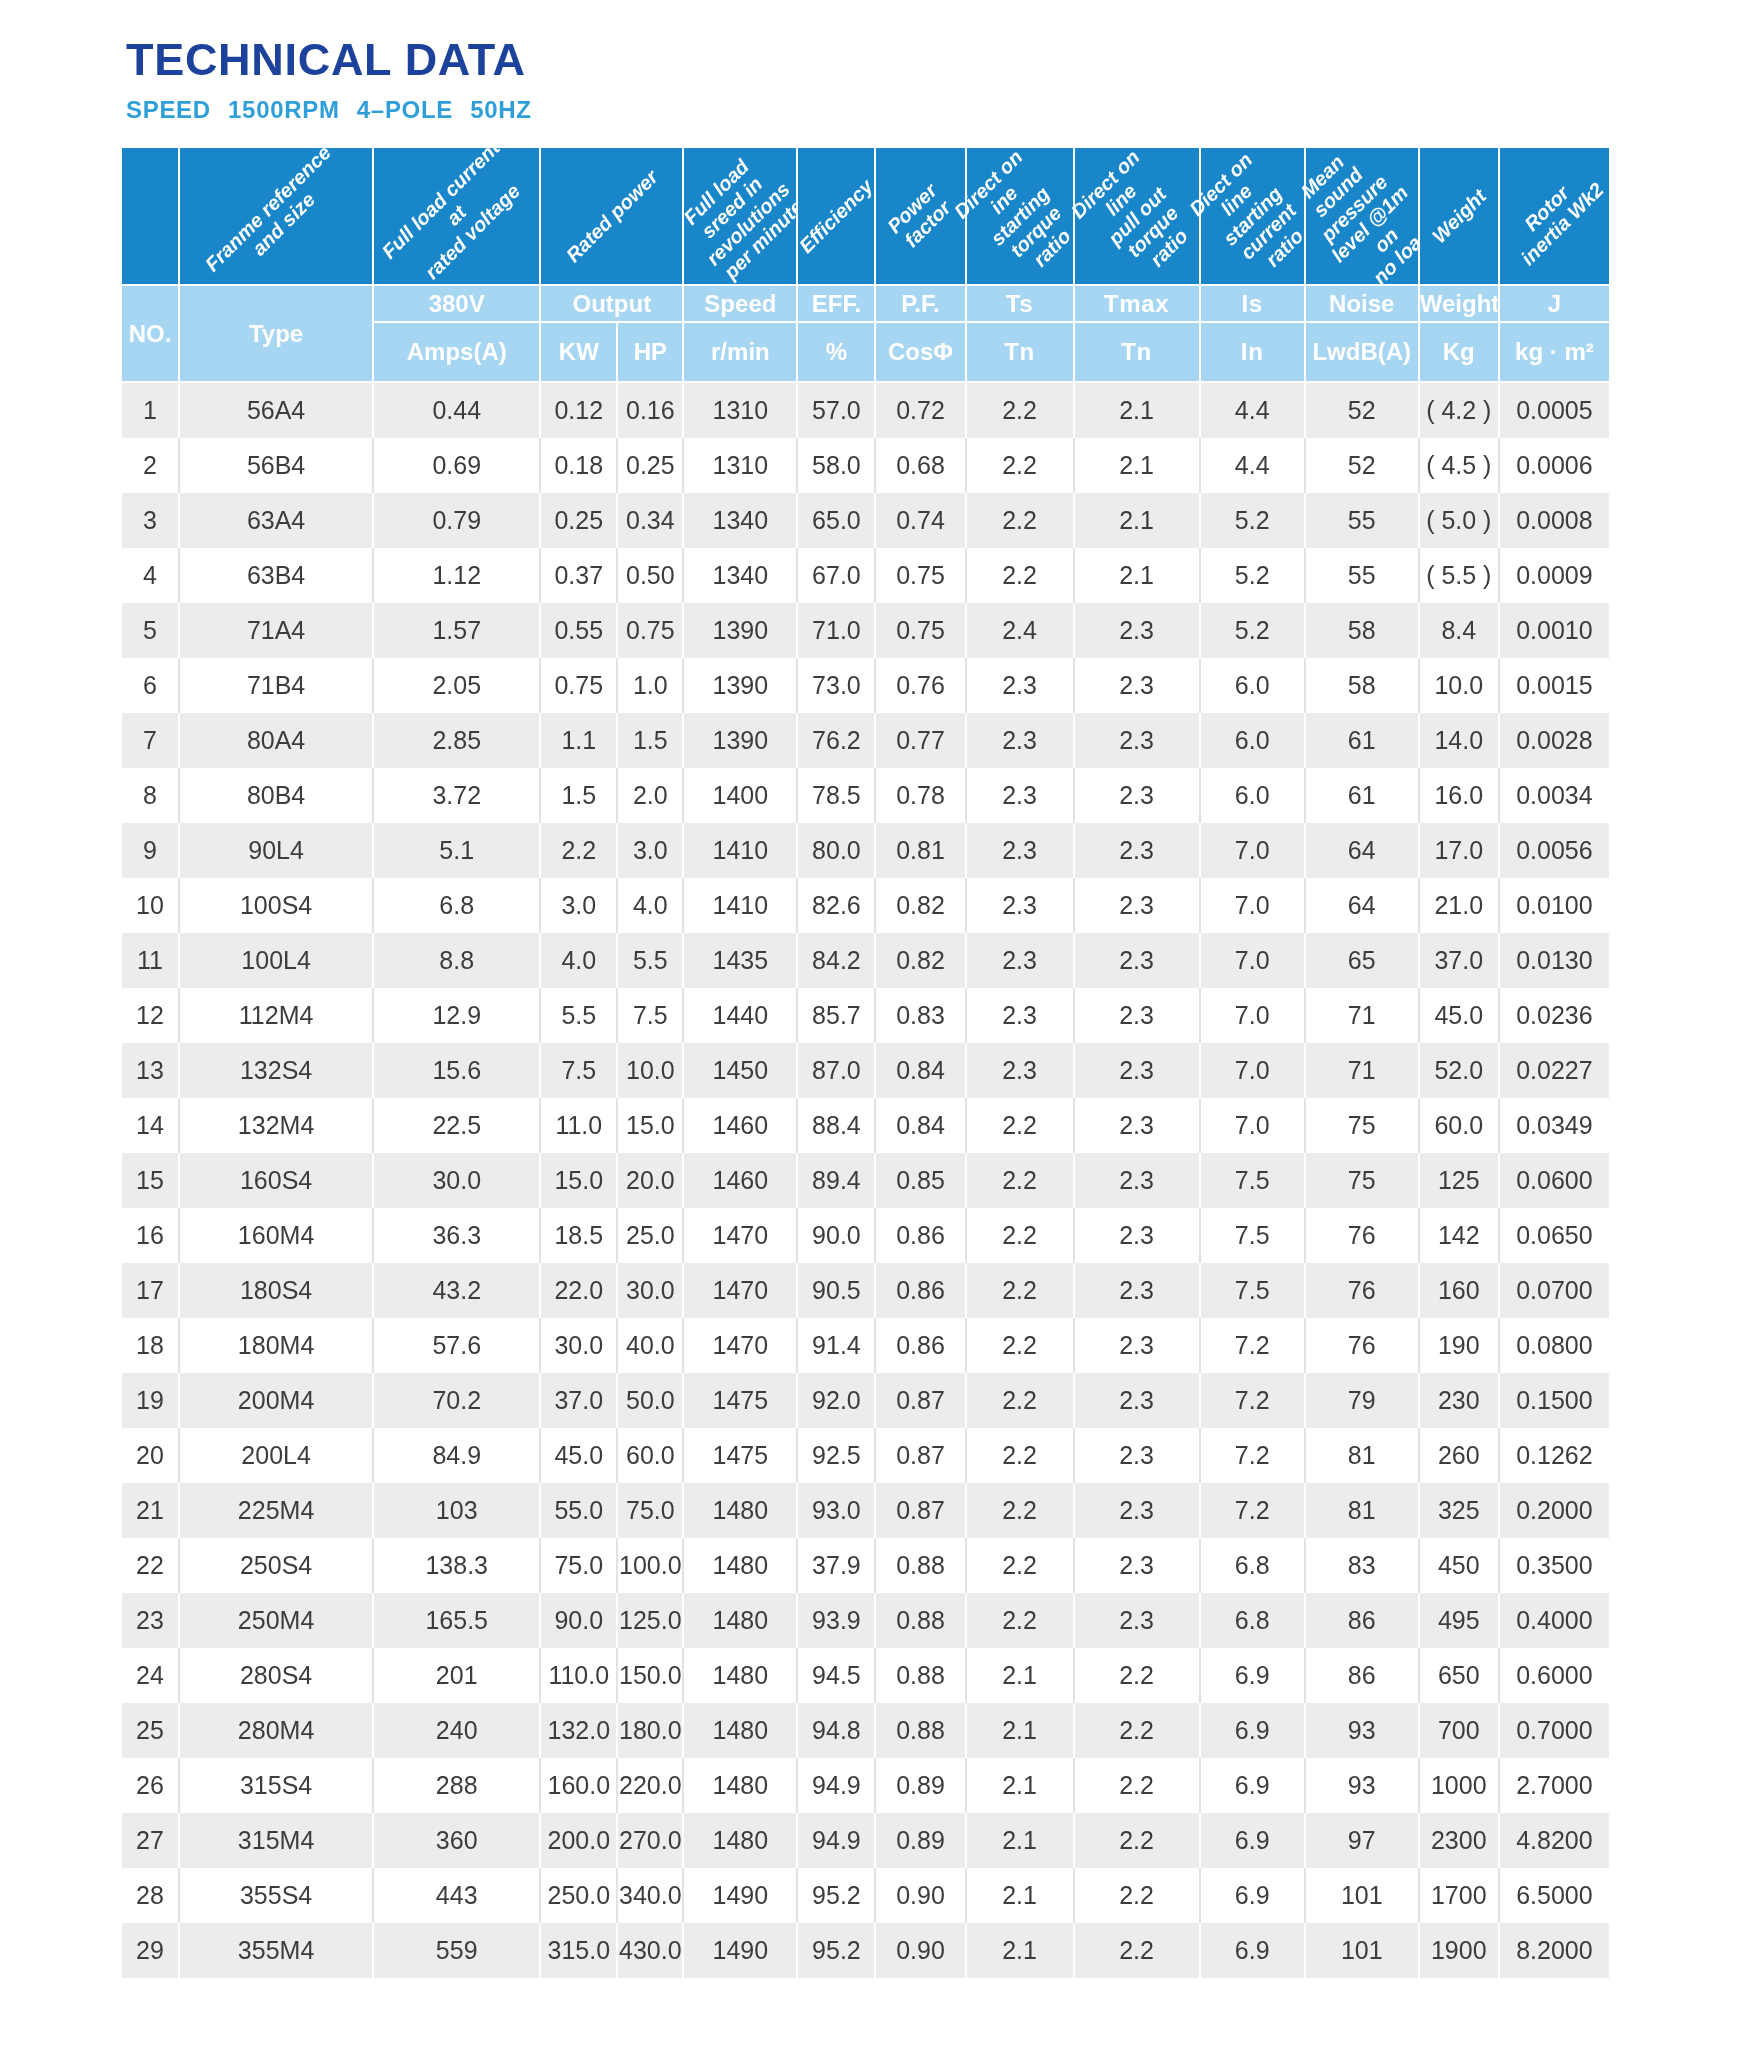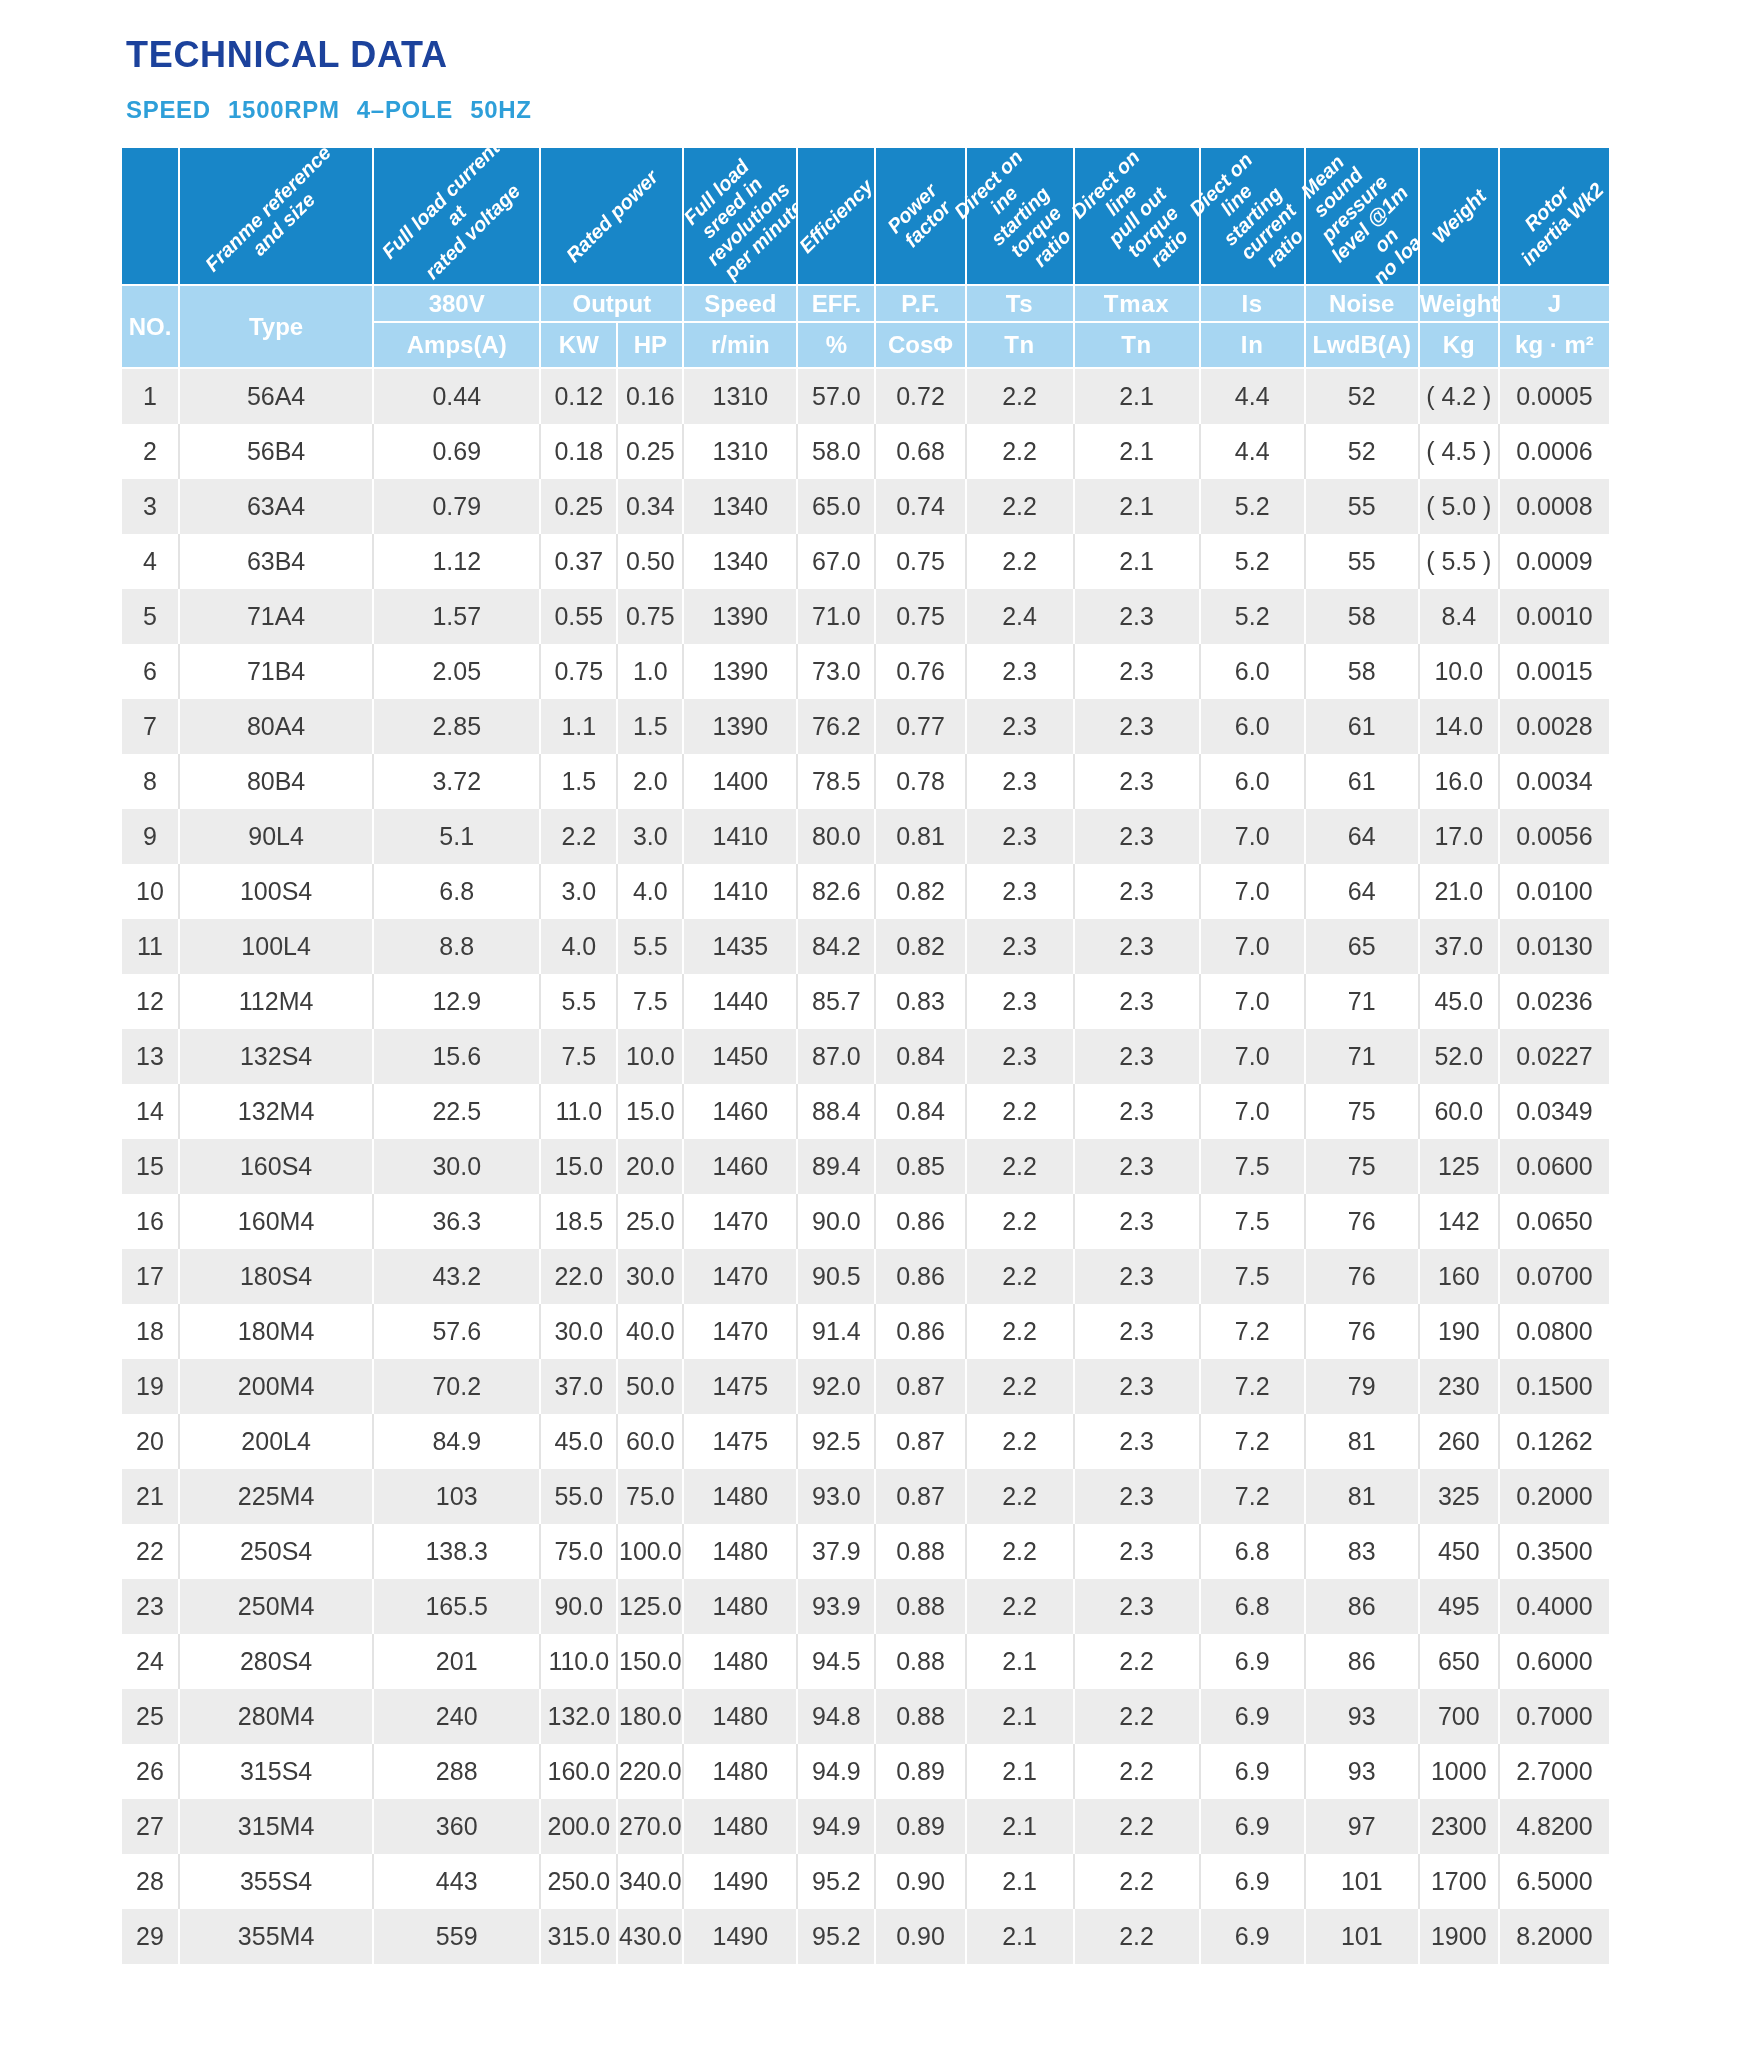--- a/index.html
+++ b/index.html
@@ -10,21 +10,21 @@
     --row-gray:#ececec;
     --text:#3c3c3c;
   }
   html,body{margin:0;padding:0;background:#ffffff;}
   body{
     width:1757px;height:2066px;position:relative;overflow:hidden;
     font-family:"Liberation Sans", sans-serif;
   }
   .page-title{
     position:absolute;left:126px;top:34px;
-    font-size:36px;font-weight:900;letter-spacing:0.7px;
+    font-size:45px;font-weight:900;letter-spacing:0.7px;
     color:var(--title-navy);
   }
   .page-subtitle{
     position:absolute;left:126px;top:96px;
     font-size:24px;font-weight:bold;word-spacing:9.8px;letter-spacing:0.7px;
     color:var(--subtitle-blue);
   }
   table.tech{
     position:absolute;left:122px;top:148px;
     border-collapse:separate;border-spacing:0;table-layout:fixed;
@@ -44,21 +44,21 @@
     white-space:pre-line;text-align:center;
     font-style:italic;font-weight:bold;color:#fff;
     font-size:20px;line-height:1.12;
   }
   
   tr.sub1 th, tr.sub2 th{
     background:var(--light-blue);color:#fff;font-weight:bold;font-size:24px;
     border-right:2.1px solid #fff;
   }
   tr.sub1 th{height:37px;border-bottom:2.1px solid #fff;}
-  tr.sub2 th{height:46px;border-bottom:2.1px solid #fff;}
+  tr.sub2 th{height:60px;border-bottom:2.1px solid #fff;}
   tr.sub1 th.merge{height:83px;}
   tr.sub1 th:last-child, tr.sub2 th:last-child{border-right:0;}
   th.sm{font-size:20px;letter-spacing:0.7px;margin-left:16px;}
   
   tbody td{
     height:55px;font-size:25px;color:var(--text);
   }
   tbody tr.odd td{background:var(--row-gray);border-right:2.1px solid #ffffff;}
   tbody tr.even td{background:#ffffff;border-right:2.1px solid #e3e3e3;}
   tbody tr td:last-child{border-right:0;}

